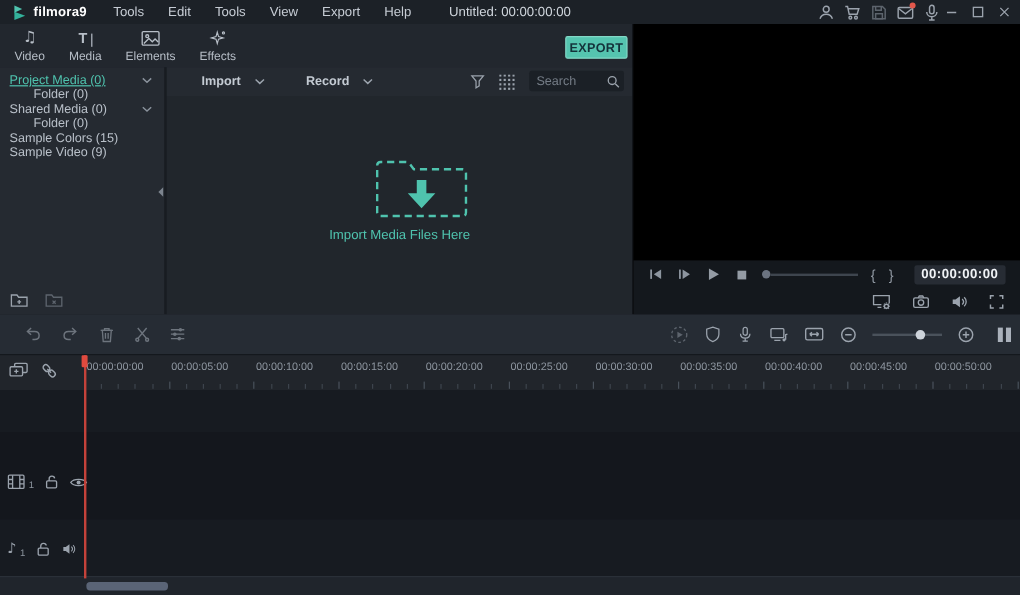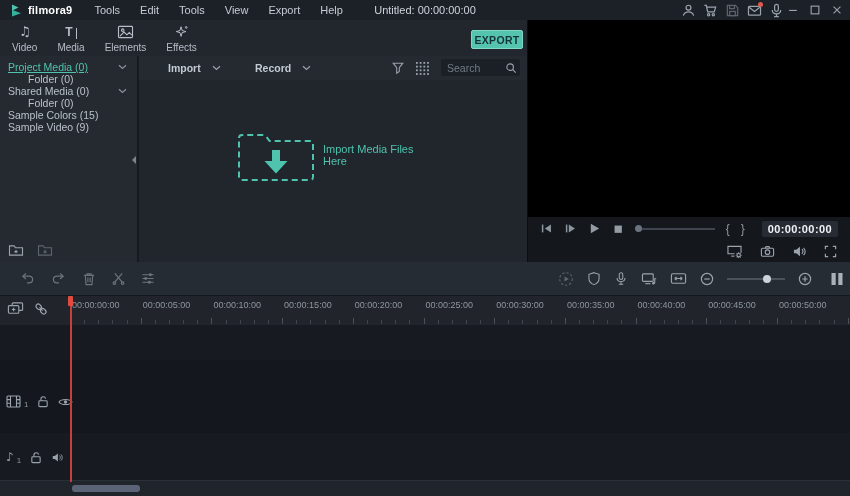--- a/index.html
+++ b/index.html
@@ -46,21 +46,21 @@
   .import-row{position:relative;height:24px;background:#252a31}
   .dd{position:absolute;top:0;height:24px;display:flex;align-items:center;gap:11px;font-weight:bold;color:#c3cad2;font-size:10.5px}
   .dd-import{left:29px}.dd-record{left:116px}
   .mi-funnel{position:absolute;left:252px;top:5px}
   .mi-grid{position:absolute;left:277px;top:6px}
   .searchbox{position:absolute;right:7px;top:3px;width:79px;height:17px;background:#1b2026;border-radius:2px}
   .searchbox input{position:absolute;inset:0;background:transparent;border:none;outline:none;color:#c6ccd4;
        font-family:"Liberation Sans",sans-serif;font-size:10.5px;padding:0 17px 0 6px}
   .searchbox input::placeholder{color:#747c86}
   .searchbox .mag{position:absolute;right:3px;top:2.5px}
-  .dropzone{position:absolute;left:50%;top:70px;transform:translateX(-50%);display:flex;align-items:center;gap:7px;cursor:pointer}
+  .dropzone{position:absolute;left:50%;top:70px;transform:translateX(-50%);display:flex;flex-direction:column;align-items:flex-end;gap:7px;cursor:pointer}
   .dz-text{color:#4fc3ae;font-size:11px}
   
   .vdiv{position:absolute;left:527px;top:20px;width:1px;height:242px;background:#0b0e11}
   .preview{position:absolute;left:528px;top:20px;width:322px;height:242px;background:#000;display:flex;flex-direction:column}
   .pv-video{flex:1;background:#000}
   .pv-ctl{height:23px;background:#14181d;display:flex;align-items:center;padding:0 12px;gap:11px}
   .seek{display:flex;align-items:center;width:84px}
   .seek-knob{width:7px;height:7px;border-radius:50%;background:#6b7380;flex:none}
   .seek-track{height:2px;flex:1;background:#3e454e}
   .brace{color:#8f97a1;font-size:12px;line-height:12px}

